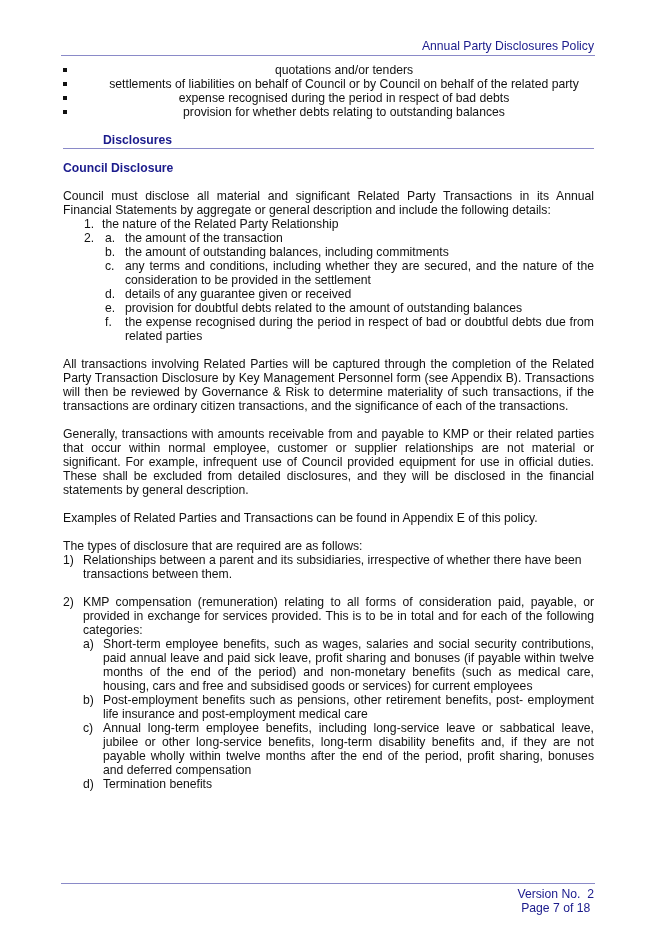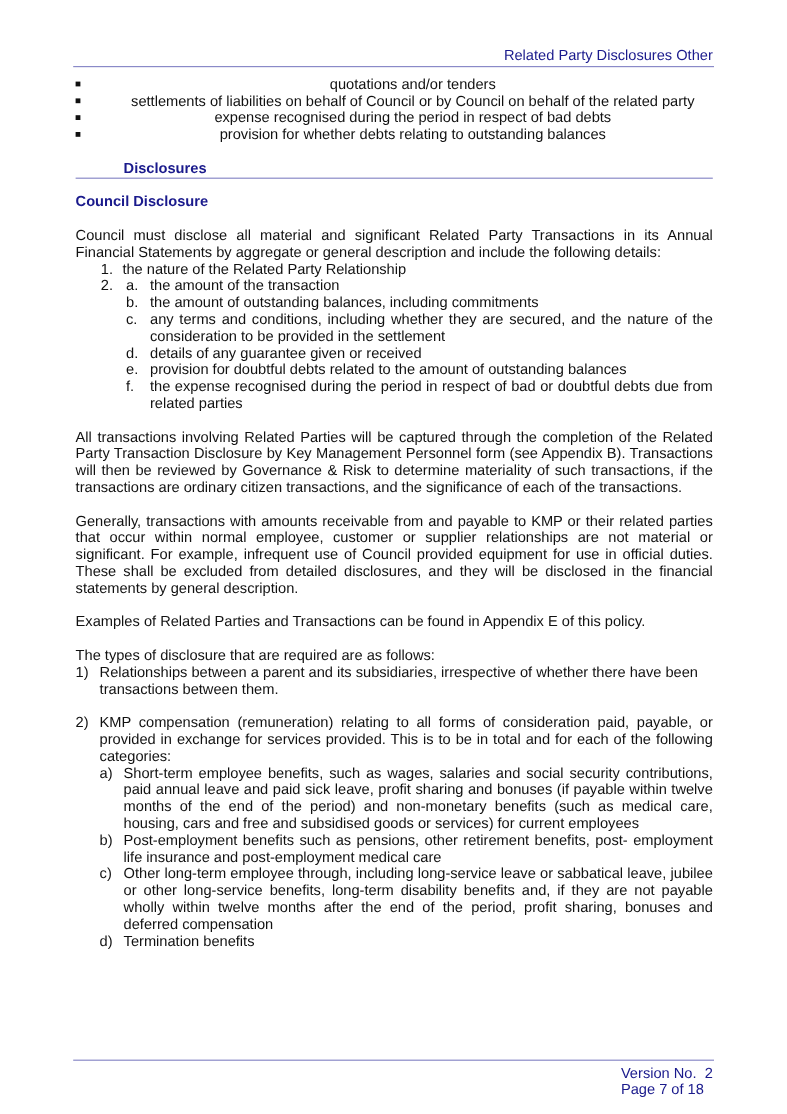--- a/index.html
+++ b/index.html
@@ -21,26 +21,26 @@
   .al { margin: 0; padding: 0; list-style: none; }
   .al > li { position: relative; padding-left: 23px; text-align: justify; }
   .al > li > .num { position: absolute; left: 3px; }
   .pl { margin: 0; padding: 0; list-style: none; }
   .pl > li { position: relative; padding-left: 20px; text-align: justify; }
   .pl > li > .num { position: absolute; left: 0; }
   .pl2 { margin: 0; padding: 0; list-style: none; }
   .pl2 > li { position: relative; padding-left: 20px; text-align: justify; }
   .pl2 > li > .num { position: absolute; left: 0; }
   .footer-rule { position: absolute; left: 61px; right: 61px; top: 883px; height: 1px; background: #8a8ac8; }
-  .footer { position: absolute; right: 62px; top: 887px; text-align: left; color: #1a1a8c; line-height: 14px; font-size: 12.2px; }
+  .footer { position: absolute; right: 62px; top: 887px; text-align: center; color: #1a1a8c; line-height: 14px; font-size: 12.2px; }
 </style>
 </head>
 <body>
 
-<div class="header-title">Related Party Disclosures Other</div>
+<div class="header-title">Annual Party Disclosures Policy</div>
 <div class="header-rule"></div>
 
 <div class="content">
   <ul class="bullets">
     <li><span class="bul"></span><span>quotations and/or tenders</span></li>
     <li><span class="bul"></span><span>settlements of liabilities on behalf of Council or by Council on behalf of the related party</span></li>
     <li><span class="bul"></span><span>expense recognised during the period in respect of bad debts</span></li>
     <li><span class="bul"></span><span>provision for whether debts relating to outstanding balances</span></li>
   </ul>
 
@@ -68,21 +68,21 @@
   <p class="gap">Examples of Related Parties and Transactions can be found in Appendix E of this policy.</p>
 
   <p class="gap">The types of disclosure that are required are as follows:</p>
 
   <ul class="pl gap">
     <li style="text-align:left"><span class="num">1)</span><span>Relationships between a parent and its subsidiaries, irrespective of whether there have been transactions between them.</span></li>
     <li class="gap"><span class="num">2)</span><span>KMP compensation (remuneration) relating to all forms of consideration paid, payable, or provided in exchange for services provided. This is to be in total and for each of the following categories:</span>
       <ul class="pl2">
         <li><span class="num">a)</span><span>Short-term employee benefits, such as wages, salaries and social security contributions, paid annual leave and paid sick leave, profit sharing and bonuses (if payable within twelve months of the end of the period) and non-monetary benefits (such as medical care, housing, cars and free and subsidised goods or services) for current employees</span></li>
         <li><span class="num">b)</span><span>Post-employment benefits such as pensions, other retirement benefits, post- employment life insurance and post-employment medical care</span></li>
-        <li><span class="num">c)</span><span>Other long-term employee through, including long-service leave or sabbatical leave, jubilee or other long-service benefits, long-term disability benefits and, if they are not payable wholly within twelve months after the end of the period, profit sharing, bonuses and deferred compensation</span></li>
+        <li><span class="num">c)</span><span>Annual long-term employee benefits, including long-service leave or sabbatical leave, jubilee or other long-service benefits, long-term disability benefits and, if they are not payable wholly within twelve months after the end of the period, profit sharing, bonuses and deferred compensation</span></li>
         <li><span class="num">d)</span><span>Termination benefits</span></li>
       </ul>
     </li>
   </ul>
 </div>
 
 <div class="footer-rule"></div>
 <div class="footer">
   <div style="white-space:pre">Version No.  2</div>
   <div>Page 7 of 18</div>

